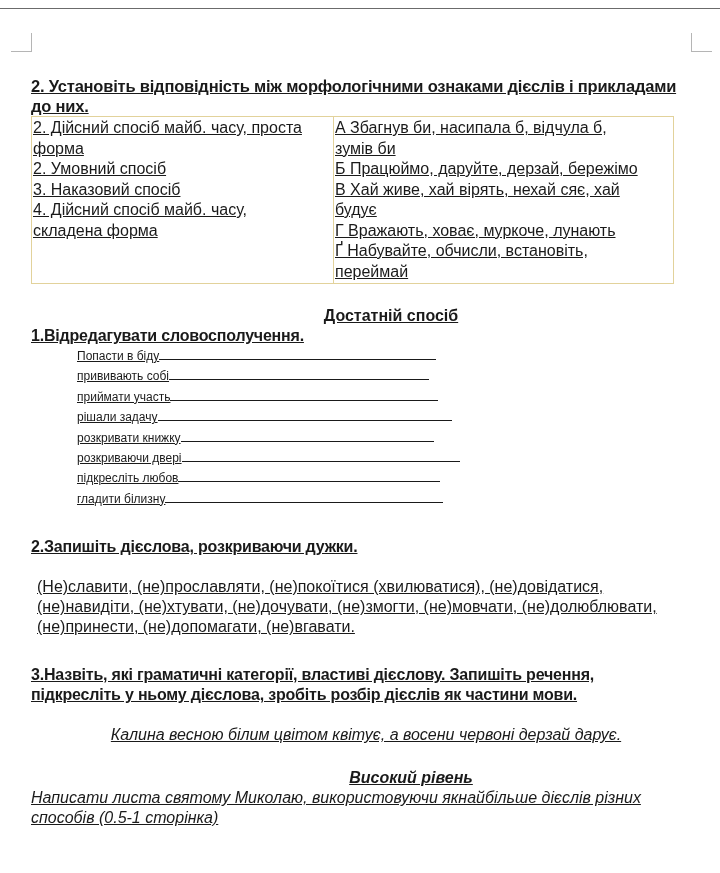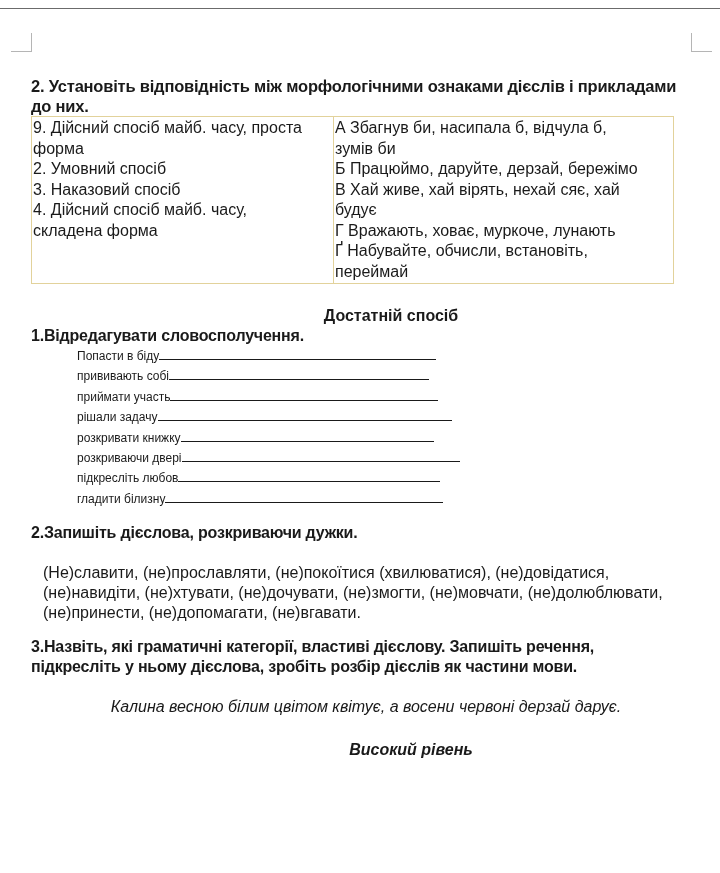--- a/index.html
+++ b/index.html
@@ -33,20 +33,21 @@
     .corner-tr {
       left: 691px; top: 33px;
       border-left: 1px solid #b5b5b5;
       border-bottom: 1px solid #b5b5b5;
     }
     .content {
       position: absolute;
       left: 31px;
       top: 76px;
       width: 660px;
+      text-decoration: underline;
     }
     .task-title {
       font-weight: bold;
       font-size: 16.5px;
       line-height: 20px;
       letter-spacing: -0.2px;
       margin: 0;
     }
     table.match {
       border-collapse: collapse;
@@ -80,23 +81,23 @@
     }
     .exercise-list li .blank {
       display: inline-block;
       border-bottom: 1px solid #1a1a1a;
       height: 13px;
       vertical-align: baseline;
     }
     .para {
       font-size: 16px;
       line-height: 20px;
-      margin: 12px;
+      margin: 6px;
     }
-    .mt-22 { margin-top: 14px; }
+    .mt-22 { margin-top: 28px; }
     .mt-20 { margin-top: 20px; }
     .italic-center {
       font-style: italic;
       text-align: center;
       font-size: 16px;
       line-height: 20px;
       margin: 20px 0 0 0;
       padding-left: 10px;
     }
     .italic-heading {
@@ -123,21 +124,21 @@
 <div class="corner-mark corner-tr"></div>
 
 <div class="content">
 
   <p class="task-title">2. Установіть відповідність між морфологічними ознаками дієслів і прикладами до них.</p>
 
   <table class="match">
     <tbody>
         <tr>
       <td class="col-left">
-        <span class="line">9. Дійсний спосіб майб. часу, проста форма</span>
+        <span class="line">2. Дійсний спосіб майб. часу, проста форма</span>
         <span class="line">2. Умовний спосіб</span>
         <span class="line">3. Наказовий спосіб</span>
         <span class="line" style="width:250px">4. Дійсний спосіб майб. часу, складена форма</span>
       </td>
       <td class="col-right">
         <span class="line" style="width:300px">А Збагнув би, насипала б, відчула б, зумів би</span>
         <span class="line">Б Працюймо, даруйте, дерзай, бережімо</span>
         <span class="line" style="width:320px">В Хай живе, хай вірять, нехай сяє, хай будує</span>
         <span class="line">Г Вражають, ховає, муркоче, лунають</span>
         <span class="line" style="width:300px">Ґ Набувайте, обчисли, встановіть, переймай</span>
@@ -160,14 +161,15 @@
     <li><span>гладити білизну</span><span class="blank" style="width:278px"></span></li>
   </ul>
 
   <p class="task-title mt-22" style="font-size:16px">2.Запишіть дієслова, розкриваючи дужки.</p>
   <p class="para mt-20" style="width:650px">(Не)славити, (не)прославляти, (не)покоїтися (хвилюватися), (не)довідатися, (не)навидіти, (не)хтувати, (не)дочувати, (не)змогти, (не)мовчати, (не)долюблювати, (не)принести, (не)допомагати, (не)вгавати.</p>
 
   <p class="task-title mt-22" style="font-size:16px; width:620px">3.Назвіть, які граматичні категорії, властиві дієслову. Запишіть речення, підкресліть у ньому дієслова, зробіть розбір дієслів як частини мови.</p>
   <p class="italic-center">Калина весною білим цвітом квітує, а восени червоні дерзай дарує.</p>
 
   <p class="italic-heading">Високий рівень</p>
+  <p class="italic-para" style="width:630px">Написати листа святому Миколаю, використовуючи якнайбільше дієслів різних способів (0.5-1 сторінка)</p>
 
 </div>
 
 </body></html>

